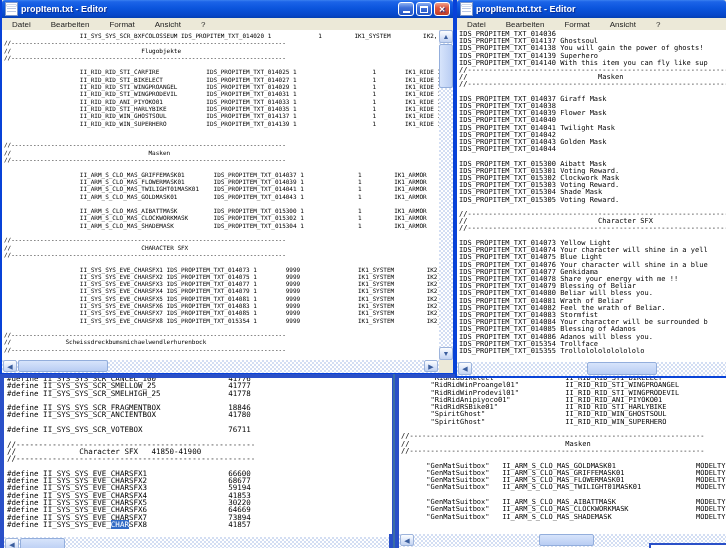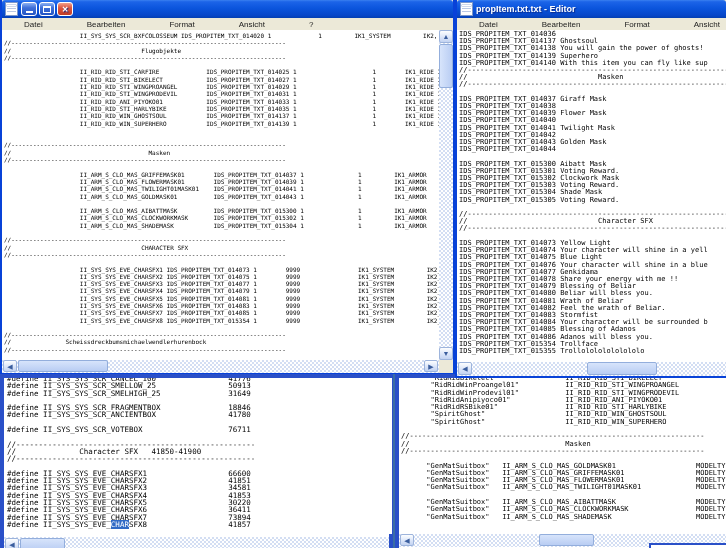--- a/index.html
+++ b/index.html
@@ -16,21 +16,21 @@
   .tb-buttons{display:flex;gap:2px;flex:0 0 auto;}
   .tb-btn{width:16px;height:14px;border:1px solid #fff;border-radius:3px;display:flex;
     align-items:center;justify-content:center;color:#fff;font:bold 8px "Liberation Sans",sans-serif;
     box-sizing:border-box;}
   .tb-min,.tb-max{background:linear-gradient(180deg,#8DB1F3 0%,#3E6FD8 40%,#2355C4 100%);}
   .tb-close{background:linear-gradient(180deg,#F0A08C 0%,#DD5740 40%,#C13C24 100%);}
   .glyph-min{width:7px;height:2px;background:#fff;margin-top:6px;}
   .glyph-max{width:8px;height:7px;border:1px solid #fff;border-top:2px solid #fff;box-sizing:border-box;}
   .menubar{height:12px;background:#ECE9D8;border-bottom:1px solid #D4D0C0;display:flex;
     align-items:center;font:8px "Liberation Sans",sans-serif;color:#222;}
-  .menu-item{padding:0 22px;}
+  .menu-item{padding:0 10px;}
   .content{position:absolute;background:#fff;overflow:hidden;color:#000;}
   .ln{white-space:pre;}
   .sel{background:#316AC5;color:#fff;}
   
   .sb-track{position:absolute;background:repeating-conic-gradient(#ffffff 0% 25%,#D3DEF3 0% 50%) 0 0/4px 4px;}
   .sb-btn{position:absolute;width:14px;height:13px;box-sizing:border-box;border:1px solid #9DB4DC;border-radius:2px;
     background:linear-gradient(180deg,#FDFEFF,#D8E3F8 60%,#C3D3F2);display:flex;align-items:center;justify-content:center;
     color:#3B5E9E;font-size:7px;line-height:1;}
   .sb-thumb{position:absolute;box-sizing:border-box;border:1px solid #93AEDC;border-radius:2px;
     background:linear-gradient(180deg,#D7E4FB,#B9CDF3);}
@@ -50,38 +50,38 @@
   #win-br .content{left:0;top:0;width:327px;height:155px;font:7px "DejaVu Sans Mono",monospace;line-height:7.3px;padding:0 0 0 2px;}
   #win-br .content .inner{margin-top:-3px;}
 </style>
 </head>
 <body>
 
 <div class="window" id="win-bl">
   <div class="content">
     <div class="inner">
         <div class="ln">#define II_SYS_SYS_SCR_CANCEL_100                41776</div>
-        <div class="ln">#define II_SYS_SYS_SCR_SMELLOW_25                50913</div>
-        <div class="ln">#define II_SYS_SYS_SCR_SMELHIGH_25               31649</div>
+        <div class="ln">#define II_SYS_SYS_SCR_SMELLOW_25                41777</div>
+        <div class="ln">#define II_SYS_SYS_SCR_SMELHIGH_25               41778</div>
         <div class="ln">&nbsp;</div>
         <div class="ln">#define II_SYS_SYS_SCR_FRAGMENTBOX               18846</div>
         <div class="ln">#define II_SYS_SYS_SCR_ANCIENTBOX                41780</div>
         <div class="ln">&nbsp;</div>
         <div class="ln">#define II_SYS_SYS_SCR_VOTEBOX                   76711</div>
         <div class="ln">&nbsp;</div>
         <div class="ln">//-----------------------------------------------------</div>
         <div class="ln">//              Character SFX   41850-41900</div>
         <div class="ln">//-----------------------------------------------------</div>
         <div class="ln">&nbsp;</div>
         <div class="ln">#define II_SYS_SYS_EVE_CHARSFX1                  66600</div>
-        <div class="ln">#define II_SYS_SYS_EVE_CHARSFX2                  41851</div>
-        <div class="ln">#define II_SYS_SYS_EVE_CHARSFX3                  34581</div>
+        <div class="ln">#define II_SYS_SYS_EVE_CHARSFX2                  68677</div>
+        <div class="ln">#define II_SYS_SYS_EVE_CHARSFX3                  59194</div>
         <div class="ln">#define II_SYS_SYS_EVE_CHARSFX4                  41853</div>
         <div class="ln">#define II_SYS_SYS_EVE_CHARSFX5                  30220</div>
-        <div class="ln">#define II_SYS_SYS_EVE_CHARSFX6                  36411</div>
+        <div class="ln">#define II_SYS_SYS_EVE_CHARSFX6                  64669</div>
         <div class="ln">#define II_SYS_SYS_EVE_CHARSFX7                  73894</div>
         <div class="ln"><span>#define II_SYS_SYS_EVE_</span><span class="sel">CHAR</span><span>SFX8                  41857</span></div>
       </div>
   </div>
   <div class="sb-track" style="left:0;top:159px;width:385px;height:15px;">
     <div class="sb-btn" style="left:1px;top:1px;">◀</div>
     <div class="sb-thumb" style="left:16px;top:1px;width:45px;height:13px;"></div>
   </div>
 </div>
 
@@ -113,20 +113,21 @@
   <div class="sb-track" style="left:0;top:156px;width:327px;height:13px;">
     <div class="sb-btn" style="left:1px;top:0;height:12px;">◀</div>
     <div class="sb-thumb" style="left:140px;top:0;width:55px;height:12px;"></div>
   </div>
   <div class="frag" style="left:250px;top:165px;width:77px;height:9px;"></div>
 </div>
 
 <div class="window" id="win-tl">
   <div class="titlebar">
     <div class="doc-icon"></div>
+    <div class="title-text">propItem.txt - Editor</div>
     <div class="tb-buttons">
       <div class="tb-btn tb-min">
           <span class="glyph-min"></span>
         </div>
       <div class="tb-btn tb-max">
           <span class="glyph-max"></span>
         </div>
       <div class="tb-btn tb-close">
           <span>✕</span>
         </div>

